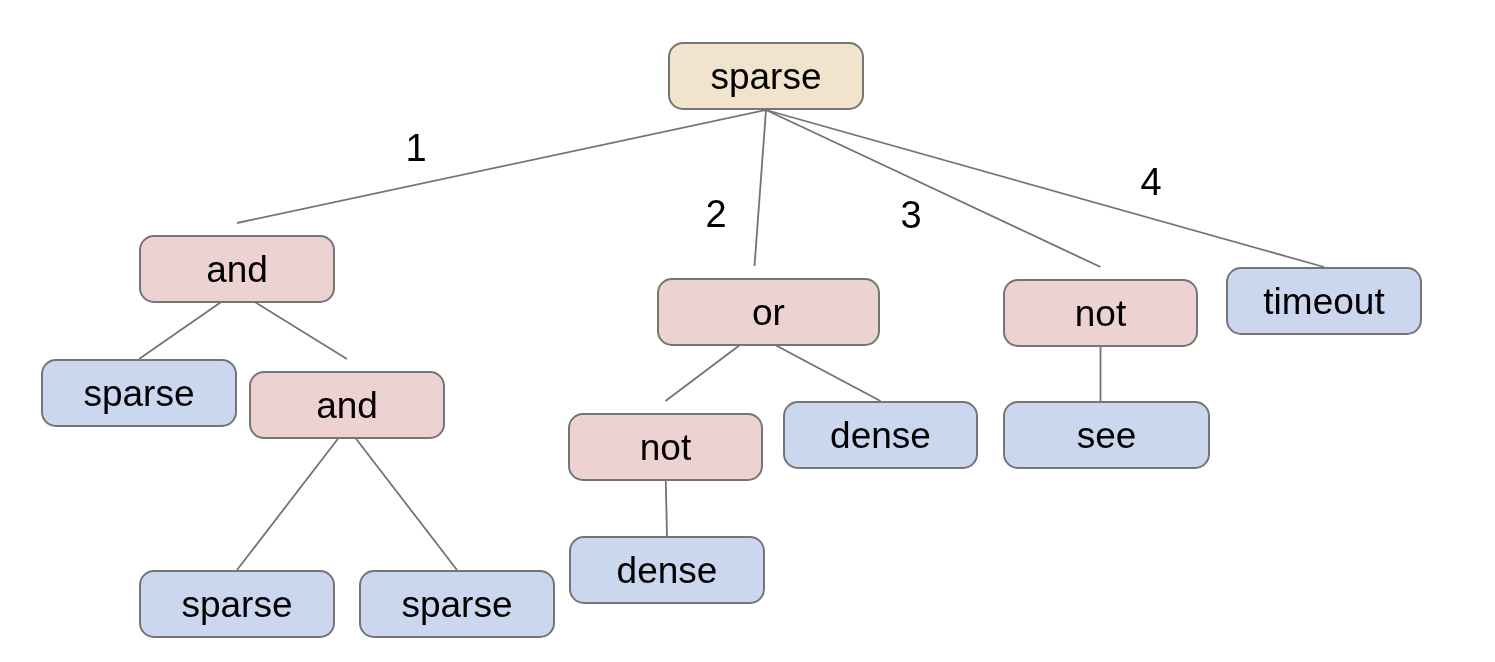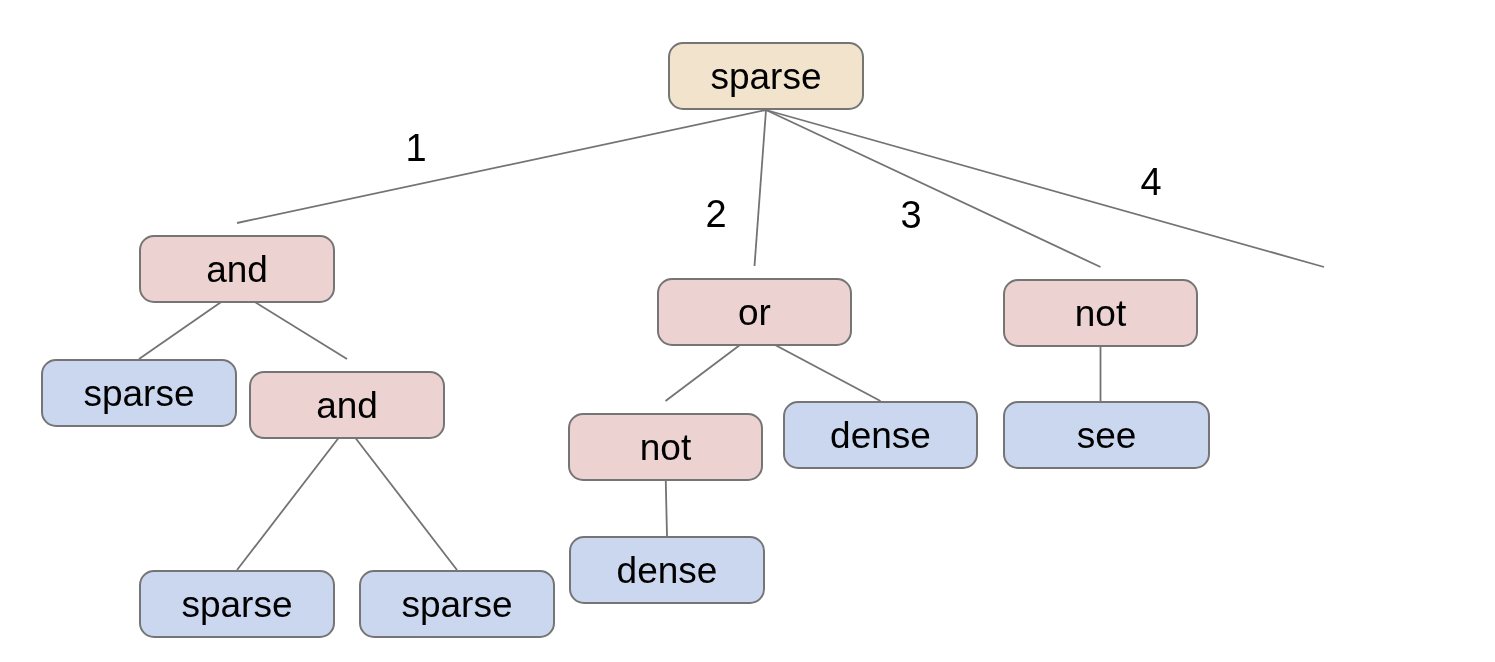--- a/index.html
+++ b/index.html
@@ -78,19 +78,20 @@
 <div class="edge-label" style="left: 416px; top: 148px;">1</div>
     <div class="edge-label" style="left: 716px; top: 214px;">2</div>
     <div class="edge-label" style="left: 911px; top: 215px;">3</div>
     <div class="edge-label" style="left: 1151px; top: 182px;">4</div>
     <div class="node root" style="left: 668px; top: 42px; width: 196px; height: 68px;">sparse</div>
     <div class="node operator" style="left: 139px; top: 223px; width: 196px; height: 68px;">and</div>
     <div class="node leaf" style="left: 41px; top: 359px; width: 196px; height: 68px;">sparse</div>
     <div class="node operator" style="left: 249px; top: 359px; width: 196px; height: 68px;">and</div>
     <div class="node leaf" style="left: 139px; top: 570px; width: 196px; height: 68px;">sparse</div>
     <div class="node leaf" style="left: 359px; top: 570px; width: 196px; height: 68px;">sparse</div>
-    <div class="node operator" style="left: 657px; top: 266px; width: 195px; height: 68px;">or</div>
+    <div class="node operator" style="left: 657px; top: 266px; width: 223px; height: 68px;">or</div>
     <div class="node operator" style="left: 568px; top: 401px; width: 195px; height: 68px;">not</div>
     <div class="node leaf" style="left: 783px; top: 401px; width: 195px; height: 68px;">dense</div>
     <div class="node leaf" style="left: 569px; top: 536px; width: 196px; height: 68px;">dense</div>
     <div class="node operator" style="left: 1003px; top: 267px; width: 195px; height: 68px;">not</div>
     <div class="node leaf" style="left: 1003px; top: 401px; width: 207px; height: 68px;">see</div>
+    <div class="node leaf" style="left: 1226px; top: 267px; width: 196px; height: 68px;">timeout</div>
   </div>
 
 </body></html>

